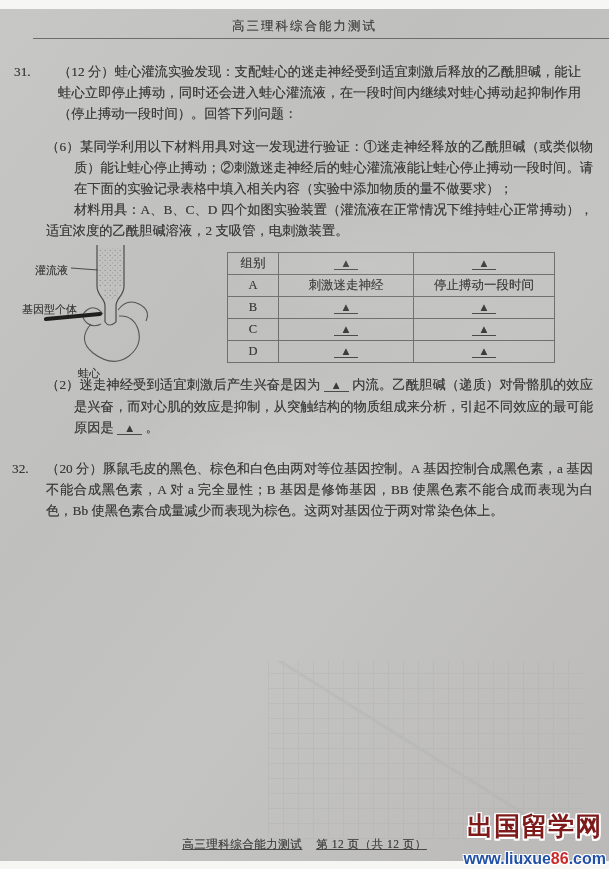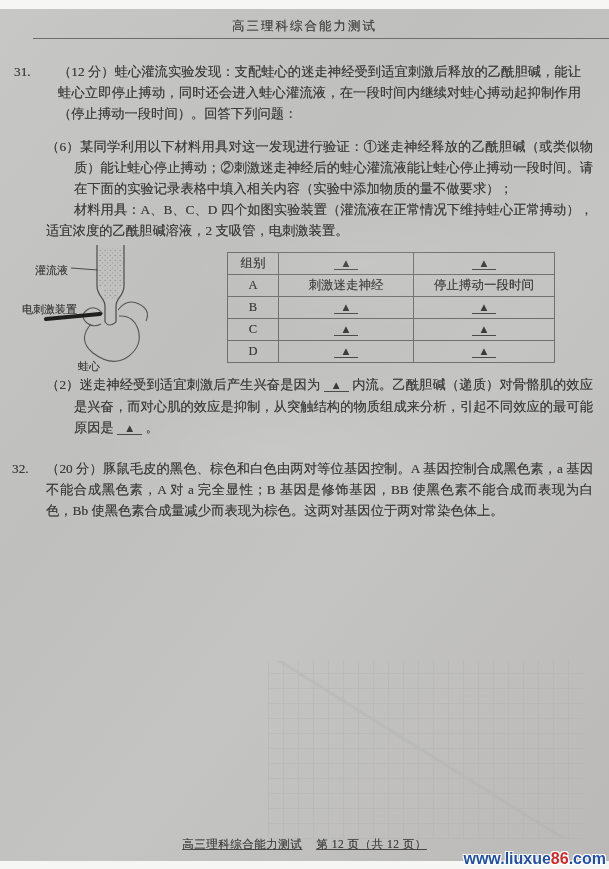--- a/index.html
+++ b/index.html
@@ -31,21 +31,21 @@
   .qnum{position:absolute;left:14px;top:0;}
   .qbody{margin-left:46px;}
   .part{padding-left:28px;text-indent:-28px;margin:0;}
   .materials{text-indent:28px;margin:0;}
   .blank{border-bottom:1.2px solid #4a4a4a;padding:0 7px;font-size:11px;}
   .figure-row{display:flex;align-items:flex-start;margin:3px 0 5px 0;}
   .apparatus{position:relative;width:170px;height:125px;margin-left:19px;flex:none;}
   .apparatus .dlabel{position:absolute;font-size:11px;white-space:nowrap;color:#3e3e3e;}
   .lbl-perfusate{left:16px;top:16px;}
   .lbl-vagus{left:3px;top:55px;}
-  .lbl-heart{left:59px;top:112px;}
+  .lbl-heart{left:59px;top:119px;}
   .exp-table{border-collapse:collapse;margin-left:38px;margin-top:8px;flex:none;
     font-size:12.5px;color:#3c3c3c;}
   .exp-table td{border:1.2px solid #6f6f6f;text-align:center;height:18.5px;padding:0 6px;}
   .exp-table td.c0{width:38px;}
   .exp-table td.c1{width:122px;}
   .exp-table td.c2{width:128px;}
   .showthrough{
     position:absolute;left:268px;top:652px;width:315px;height:178px;opacity:.30;
     background-image:
       repeating-linear-gradient(0deg,#adadac 0 1px,transparent 1px 15px),
@@ -61,21 +61,21 @@
   .footer .fpage{margin-left:14px;}
   .watermark{position:absolute;right:3px;bottom:2px;text-align:center;line-height:1;z-index:5;}
   .wm-name{
     font-family:"Liberation Sans","DejaVu Sans",sans-serif;
     font-size:26px;font-weight:bold;color:#7e1a1a;letter-spacing:1px;
     text-shadow:-1.5px -1.5px 0 #fff,1.5px -1.5px 0 #fff,-1.5px 1.5px 0 #fff,
       1.5px 1.5px 0 #fff,0 -1.5px 0 #fff,0 1.5px 0 #fff,-1.5px 0 0 #fff,1.5px 0 0 #fff;
   }
   .wm-url{
     font-family:"Liberation Sans","DejaVu Sans",sans-serif;
-    font-size:16px;font-weight:bold;color:#2150a8;margin-top:1px;
+    font-size:16px;font-weight:bold;color:#2150a8;margin-top:12px;
     text-shadow:-1px -1px 0 #fff,1px -1px 0 #fff,-1px 1px 0 #fff,1px 1px 0 #fff;
   }
   .wm-red{color:#cc2a2a;}
   svg .ink{stroke:#555;fill:none;stroke-width:1.1;}
   svg .ink2{stroke:#4c4c4c;fill:none;stroke-width:1.2;}
 </style>
 </head>
 <body>
 
 <div class="paper">
@@ -114,21 +114,21 @@
           <line x1="52" y1="24" x2="79" y2="26" stroke="#4c4c4c" stroke-width="1.1"></line>
 
           <path class="ink" d="M84,70 Q76,60 68,66 Q60,72 68,79 Q74,84 82,80"></path>
           <path class="ink" d="M99,66 Q108,54 120,60 Q132,66 127,77"></path>
           <path class="ink" d="M72,80 Q58,96 74,109 Q94,124 110,112 Q124,101 119,85 Q114,71 100,72"></path>
           <path class="ink" d="M86,78 Q90,84 97,78"></path>
 
           <path d="M27,75 L81,70" stroke="#1f1f1f" stroke-width="4.2" stroke-linecap="round" fill="none"></path>
         </svg>
         <span class="dlabel lbl-perfusate">灌流液</span>
-        <span class="dlabel lbl-vagus">电刺激装置</span>
+        <span class="dlabel lbl-vagus">基因型个体</span>
         <span class="dlabel lbl-heart">蛙心</span>
       </div>
 
       <table class="exp-table">
         <tbody>
           <tr>
             <td class="c0 rich">组别</td>
             <td class="c1 rich"><span class="blank">▲</span></td>
             <td class="c2 rich"><span class="blank">▲</span></td>
           </tr>
@@ -172,14 +172,15 @@
   </div>
 
   <div class="showthrough"></div>
 
   <div class="footer">
     <span>高三理科综合能力测试</span><span class="fpage">第 12 页（共 12 页）</span>
   </div>
 </div>
 
 <div class="watermark">
+  <div class="wm-name">出国留学网</div>
   <div class="wm-url"><span>www.liuxue</span><span class="wm-red">86</span><span>.com</span></div>
 </div>
 
 </body></html>

